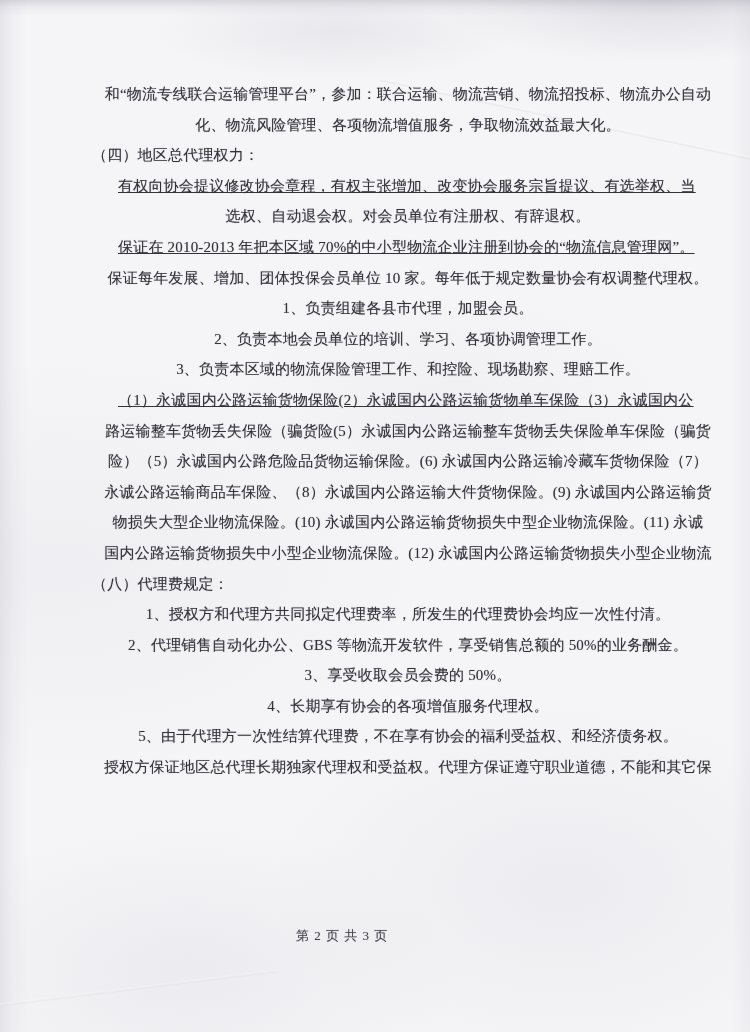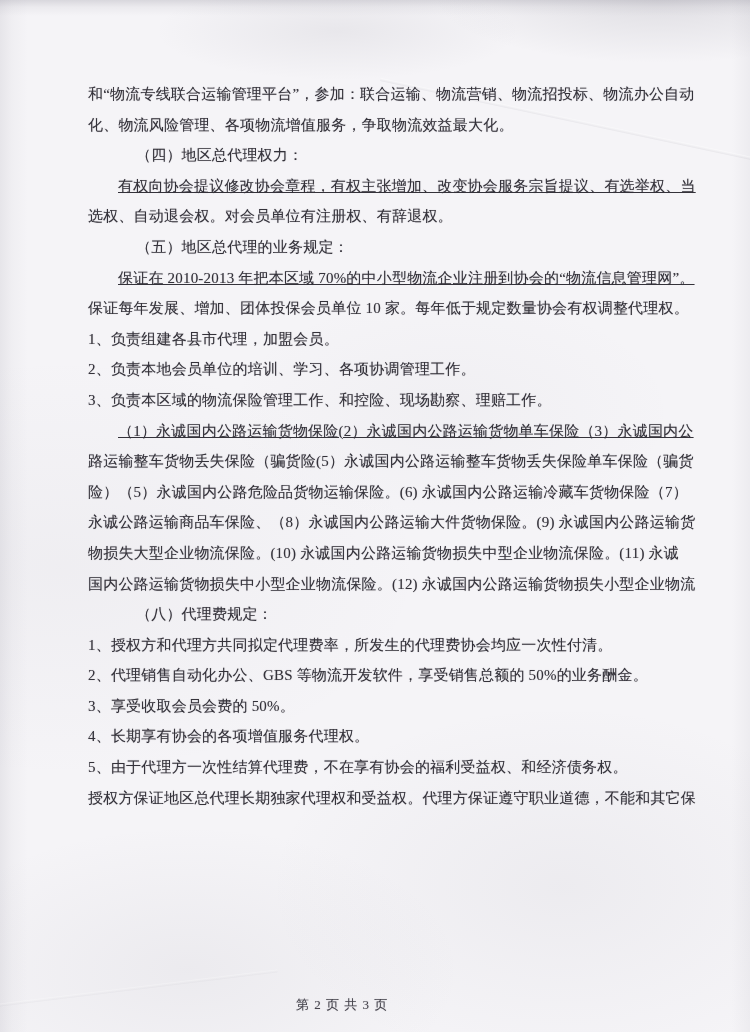--- a/index.html
+++ b/index.html
@@ -41,27 +41,27 @@
     color: #34323a;
     font-size: 15px;
     text-shadow: 0 0 1px rgba(45,43,55,0.35);
   }
   .line {
     display: block;
     line-height: 30.6px;
     white-space: nowrap;
     letter-spacing: 0.2px;
   }
-  .line--heading { padding-left: 4px; margin-left: 44px; }
+  .line--heading { padding-left: 4px; }
   .line--indent  { padding-left: 30px; text-decoration: underline; }
-  .line--plain   { padding-left: 0; }
+  .line--plain   { padding-left: 0; text-align: center; }
 
   .footer {
     position: absolute;
-    top: 996px; left: 0; width: 684px;
+    top: 927px; left: 0; width: 684px;
     text-align: center;
     color: #45434c;
     font-size: 13px;
     letter-spacing: 1px;
     text-shadow: 0 0 1px rgba(60,58,70,0.3);
   }
 </style>
 </head>
 <body>
 
@@ -69,21 +69,20 @@
 <div class="crease crease-top"></div>
 <div class="crease crease-bottom"></div>
 
 <div class="content">
 
 <span class="line line--plain">和“物流专线联合运输管理平台”，参加：联合运输、物流营销、物流招投标、物流办公自动</span>
     <span class="line line--plain">化、物流风险管理、各项物流增值服务，争取物流效益最大化。</span>
     <span class="line line--heading">（四）地区总代理权力：</span>
     <span class="line line--indent">有权向协会提议修改协会章程，有权主张增加、改变协会服务宗旨提议、有选举权、当</span>
     <span class="line line--plain">选权、自动退会权。对会员单位有注册权、有辞退权。</span>
-    <span class="line line--heading">（五）地区总代理的业务规定：</span>
     <span class="line line--indent">保证在 2010-2013 年把本区域 70%的中小型物流企业注册到协会的“物流信息管理网”。</span>
     <span class="line line--plain">保证每年发展、增加、团体投保会员单位 10 家。每年低于规定数量协会有权调整代理权。</span>
     <span class="line line--plain">1、负责组建各县市代理，加盟会员。</span>
     <span class="line line--plain">2、负责本地会员单位的培训、学习、各项协调管理工作。</span>
     <span class="line line--plain">3、负责本区域的物流保险管理工作、和控险、现场勘察、理赔工作。</span>
     <span class="line line--indent">（1）永诚国内公路运输货物保险(2）永诚国内公路运输货物单车保险（3）永诚国内公</span>
     <span class="line line--plain">路运输整车货物丢失保险（骗货险(5）永诚国内公路运输整车货物丢失保险单车保险（骗货</span>
     <span class="line line--plain">险）（5）永诚国内公路危险品货物运输保险。(6) 永诚国内公路运输冷藏车货物保险（7）</span>
     <span class="line line--plain">永诚公路运输商品车保险、（8）永诚国内公路运输大件货物保险。(9) 永诚国内公路运输货</span>
     <span class="line line--plain">物损失大型企业物流保险。(10) 永诚国内公路运输货物损失中型企业物流保险。(11) 永诚</span>

